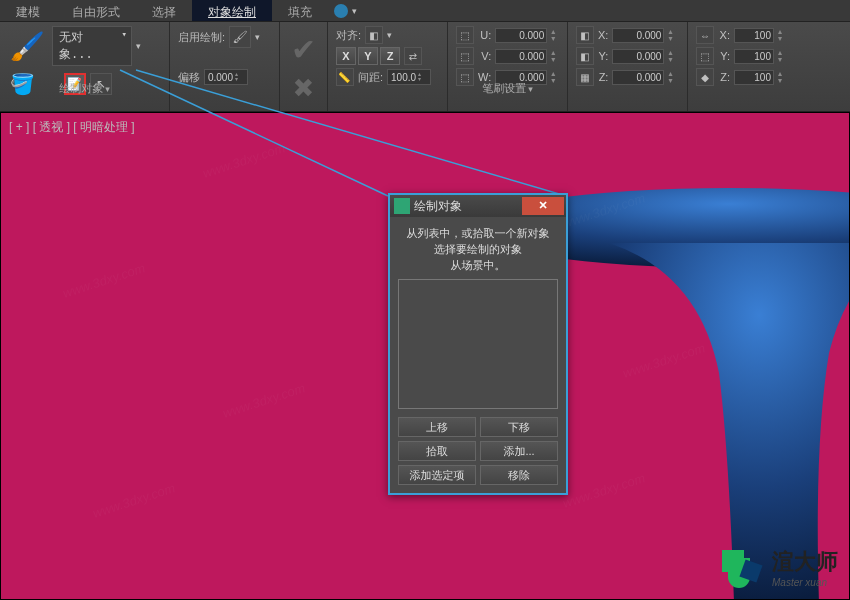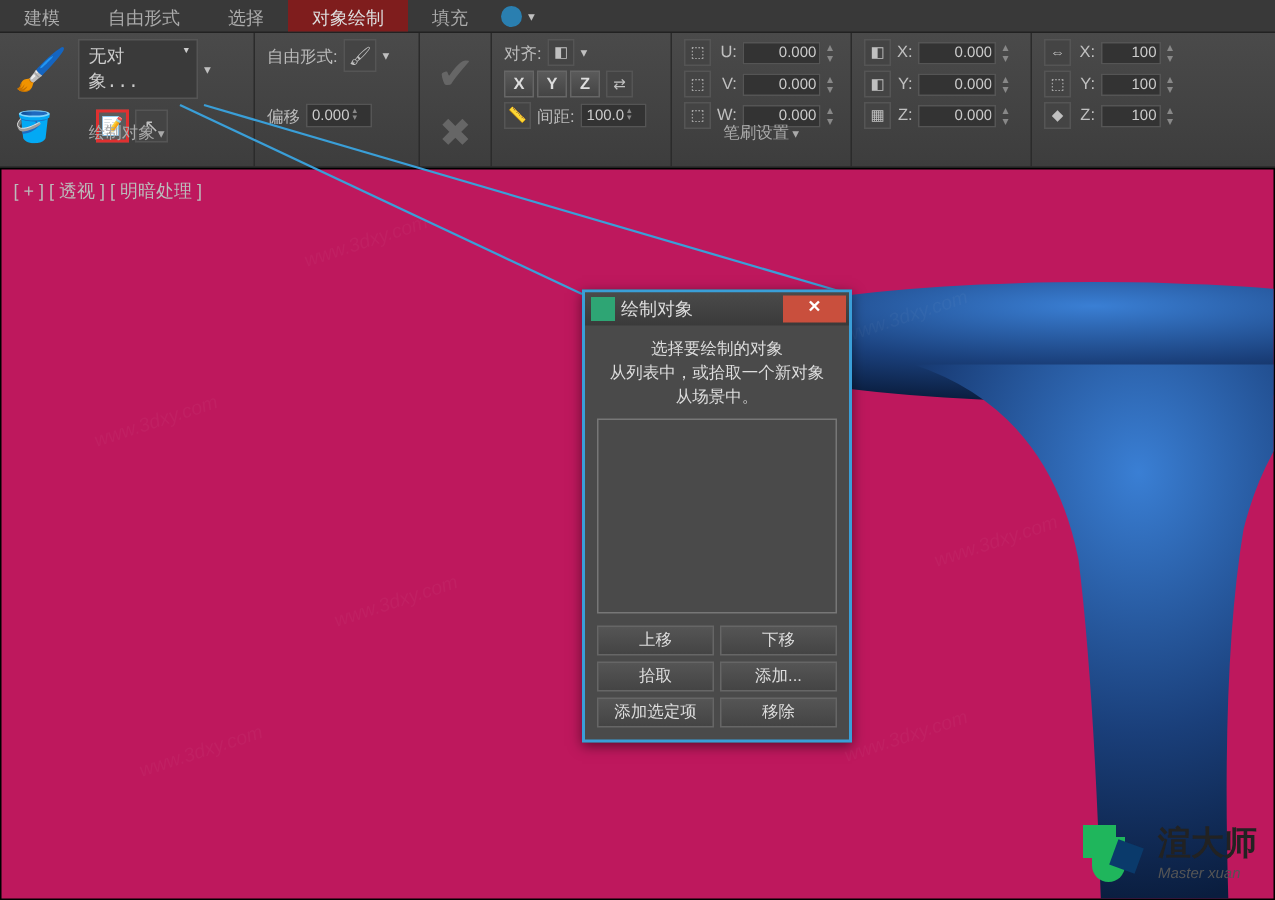--- a/index.html
+++ b/index.html
@@ -1,20 +1,20 @@
 <!DOCTYPE html>
 <html><head>
 <meta charset="utf-8">
 <style>
 * { box-sizing: border-box; margin: 0; padding: 0; font-family: "Microsoft YaHei", sans-serif; }
 body { background: #393939; color: #c0c0c0; font-size: 11px; width: 850px; height: 600px; overflow: hidden; position: relative; }
 
 .tab-strip { display: flex; background: #393939; height: 22px; border-bottom: 1px solid #222; }
 .tab { padding: 4px 16px; color: #aaa; cursor: pointer; font-size: 12px; }
-.tab.active { background: #7f1d1d; color: #ddd; }
+.tab.active { background: #0f172a; color: #ddd; text-decoration: underline; }
 .tab-extra { margin-left: 6px; display: flex; align-items: center; gap: 4px; }
 .tab-extra .circ { width: 14px; height: 14px; border-radius: 50%; background: #2a7fb0; }
 
 .ribbon { display: flex; background: linear-gradient(#4a4a4a,#3d3d3d); height: 90px; border-bottom: 1px solid #222; }
 .panel { border-right: 1px solid #2b2b2b; padding: 4px 8px 2px 8px; display: flex; flex-direction: column; position: relative; }
 .panel-label { position: absolute; bottom: 15px; left: 0; right: 0; text-align: center; font-size: 11px; color: #aaa; }
 .panel-label .chev { font-size: 9px; margin-left: 2px; }
 
 .big-icon { width: 40px; height: 40px; display: flex; align-items: center; justify-content: center; font-size: 28px; }
 .row { display: flex; align-items: center; gap: 4px; margin-bottom: 3px; }
@@ -91,21 +91,21 @@
       <div class="big-icon" style="width:30px;height:30px;font-size:20px;color:#888">🪣</div>
       <div style="width:18px"></div>
       <div class="icon-btn hl">📝</div>
       <div class="icon-btn">↖</div>
     </div>
     <div class="panel-label"><span>绘制对象</span><span class="chev">▾</span></div>
   </div>
 
   <div class="panel" style="width:110px">
     <div class="row">
-      <span class="lbl">自由形式:</span>
+      <span class="lbl">启用绘制:</span>
       <div class="icon-btn">🖌</div>
       <span style="font-size:9px;">▾</span>
     </div>
     <div style="height:18px"></div>
     <div class="row">
       <span class="lbl">偏移</span>
       <div class="spinner">
           <input value="0.000" style="">
           <div class="arrows">
             <span>▴</span>
@@ -230,22 +230,22 @@
 </svg>
 
 <div class="dialog">
   <div class="dlg-title">
     <div class="ico"></div>
     <div class="txt">绘制对象</div>
     <div class="close">✕</div>
   </div>
   <div class="dlg-body">
     <div class="msg">
+      <div>从列表中，或拾取一个新对象</div>
       <div>选择要绘制的对象</div>
-      <div>从列表中，或拾取一个新对象</div>
       <div>从场景中。</div>
     </div>
     <div class="listbox"></div>
     <div class="btn-grid">
       <div class="btn">上移</div>
       <div class="btn">下移</div>
       <div class="btn">拾取</div>
       <div class="btn">添加...</div>
       <div class="btn">添加选定项</div>
       <div class="btn">移除</div>

